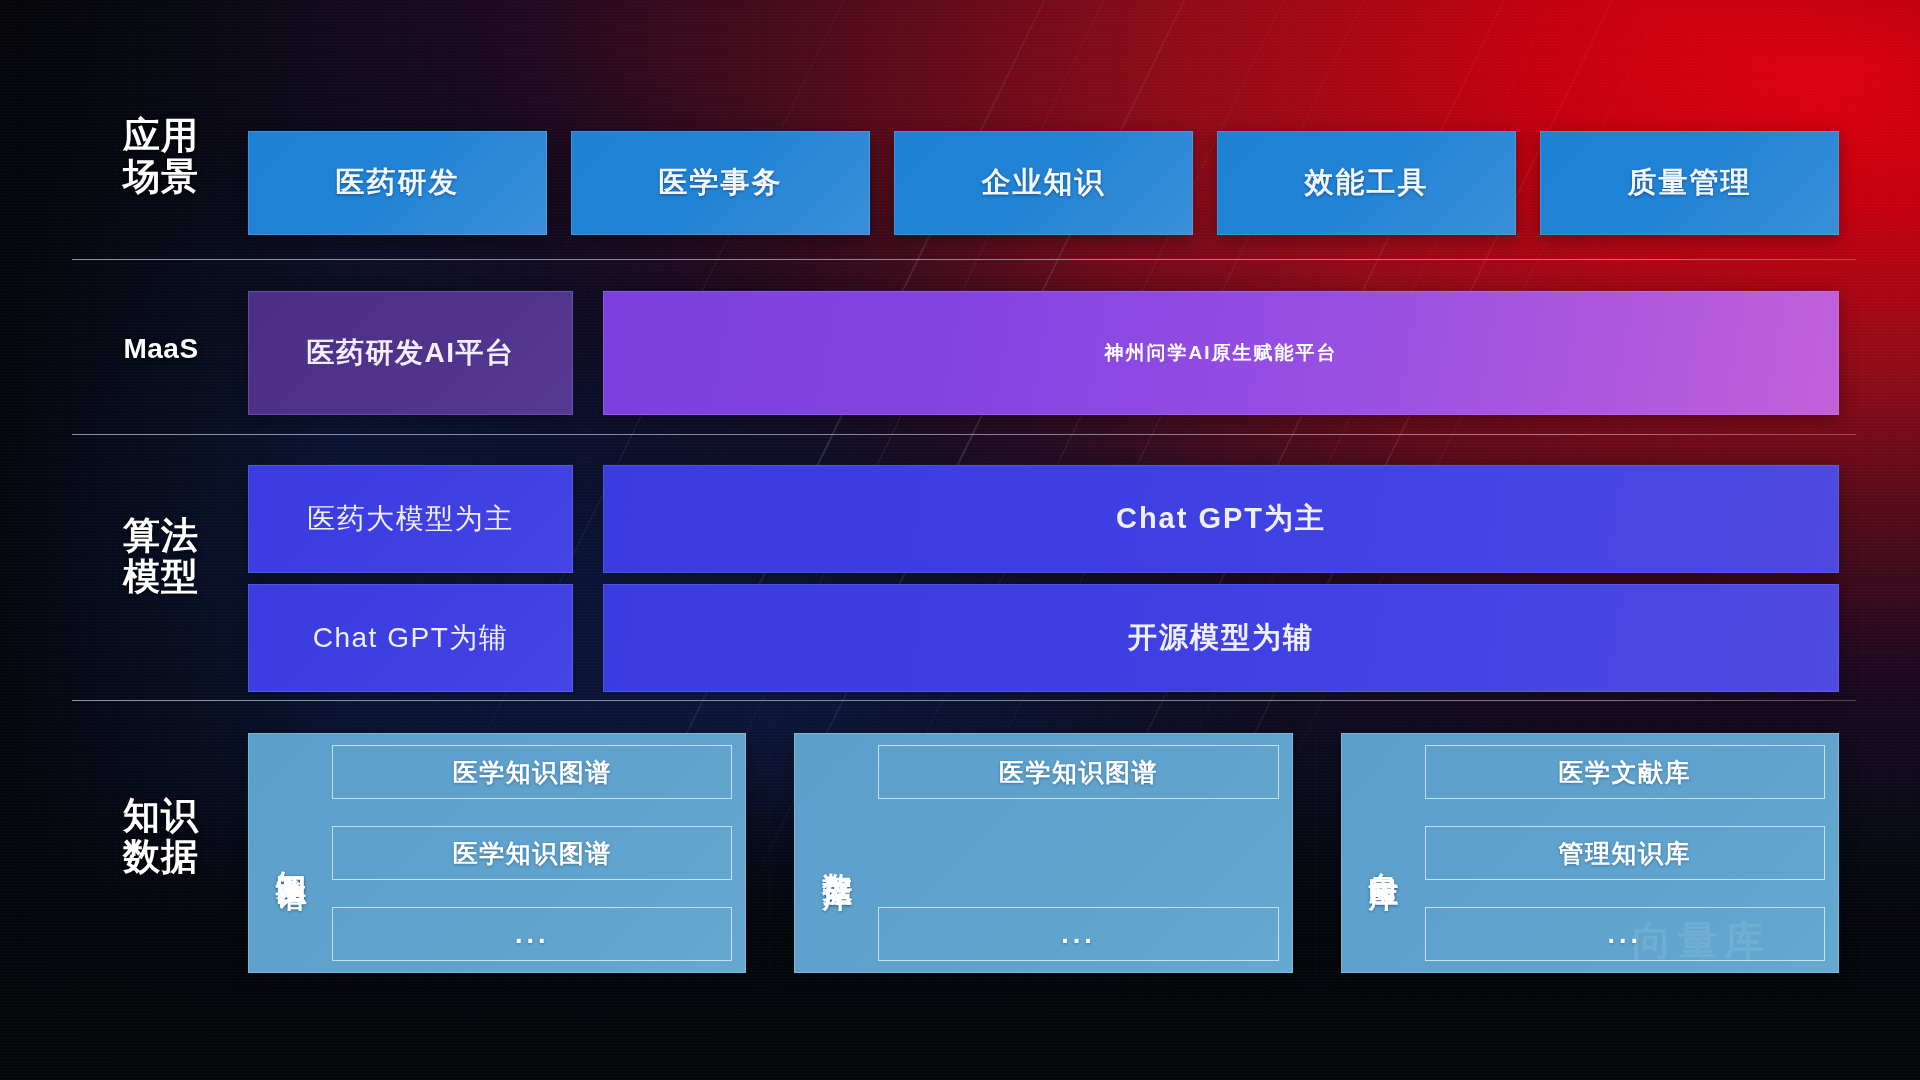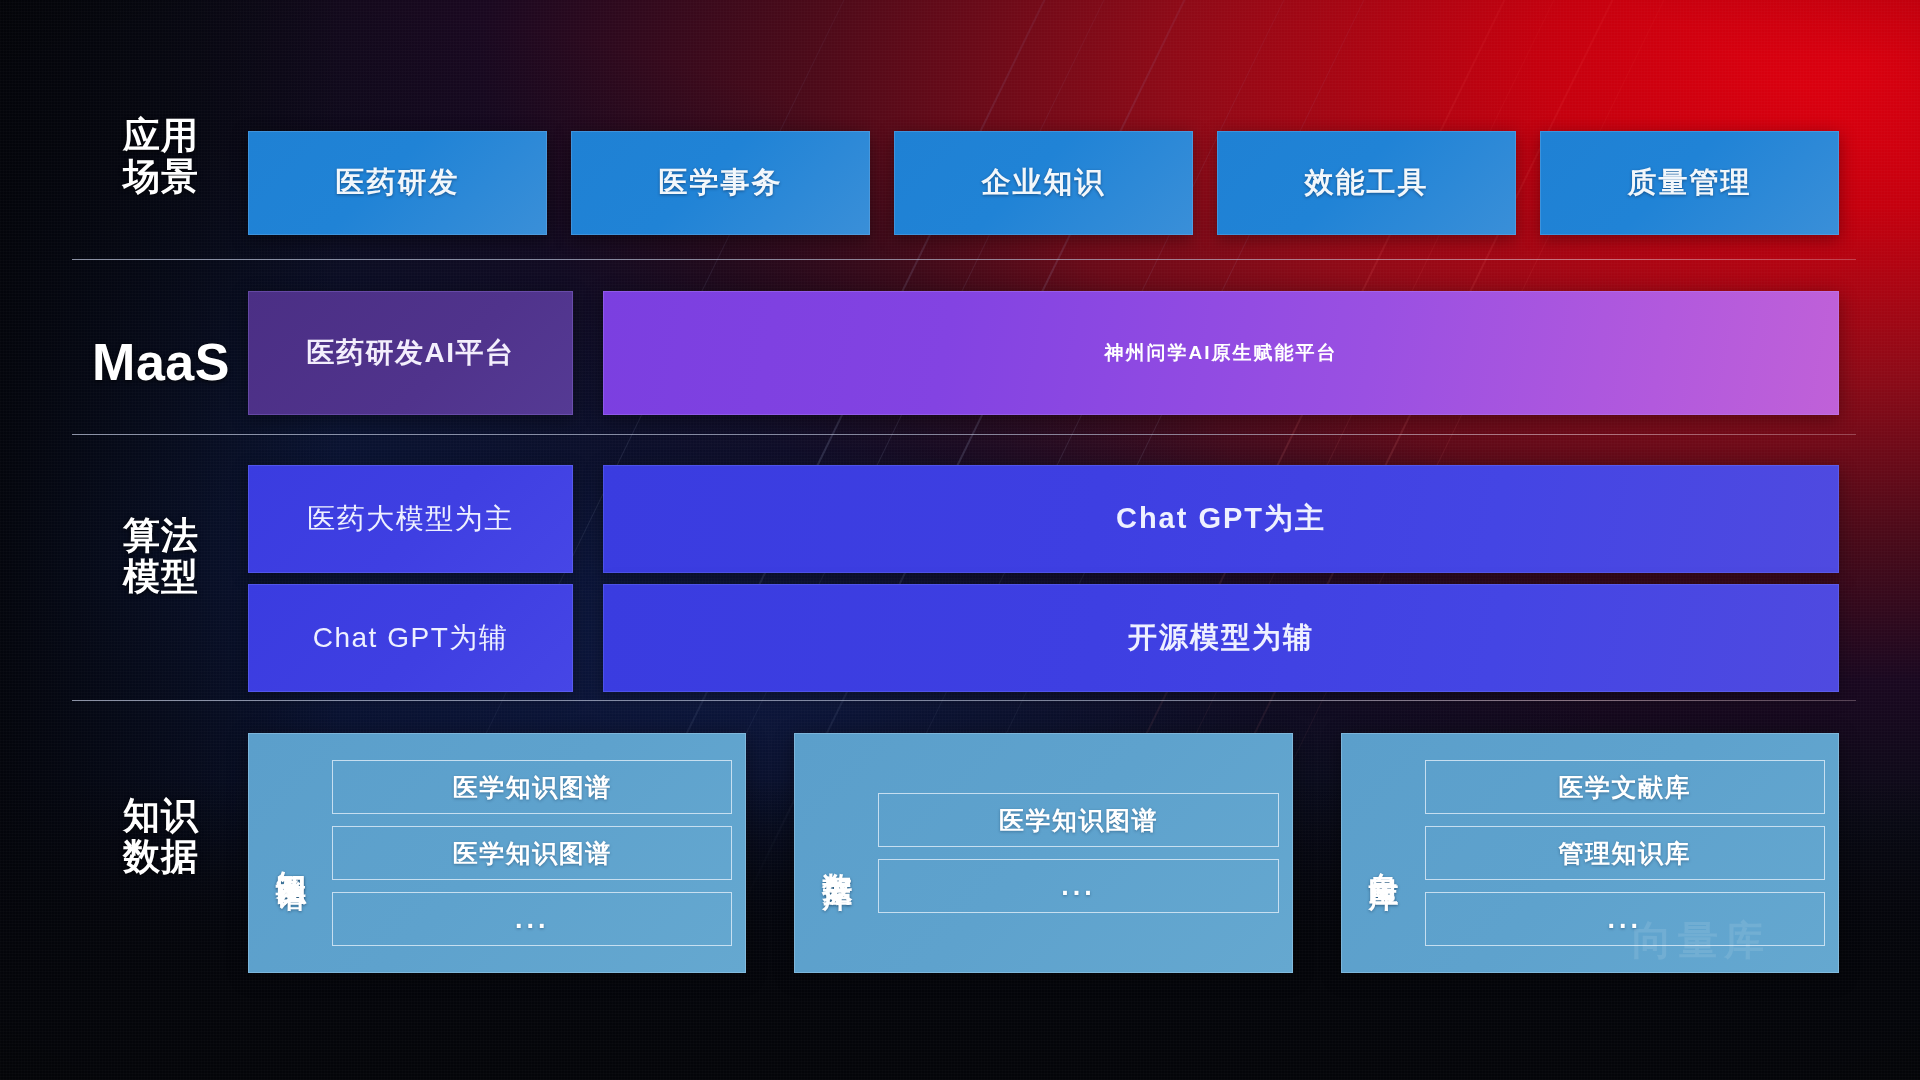--- a/index.html
+++ b/index.html
@@ -62,21 +62,21 @@
     position:absolute;left:72px;right:64px;height:1px;
     background:linear-gradient(to right, rgba(190,198,220,0.72) 0%, rgba(190,198,220,0.62) 62%, rgba(230,200,210,0.55) 85%, rgba(230,200,210,0.30) 100%);
   }
   .rowlabel{
     position:absolute;left:86px;width:150px;
     color:#fff;font-weight:700;letter-spacing:1px;
     text-align:center;line-height:1.12;
     text-shadow:0 1px 5px rgba(0,0,0,.8);
   }
   .rowlabel.cjk{font-size:37px;}
-  .rowlabel.latin{font-size:52px;letter-spacing:.5px;}
+  .rowlabel.latin{font-size:28px;letter-spacing:.5px;}
 
   
   .apps{position:absolute;left:248px;top:131px;width:1591px;height:104px;display:flex;gap:24px;}
   .app-box{
     flex:1;display:flex;align-items:center;justify-content:center;
     background:linear-gradient(135deg,#1f81d4 0%,#2083d6 45%,#3a8fd8 100%);
     color:#f2f7fb;font-size:29px;font-weight:700;letter-spacing:2px;
     box-shadow:0 0 0 1px rgba(120,180,235,0.35) inset, 0 4px 16px rgba(0,0,0,.35);
     text-shadow:0 1px 3px rgba(0,20,50,.45);
   }
@@ -119,21 +119,21 @@
     flex:1;display:flex;align-items:stretch;padding:12px 14px 12px 10px;
     background:linear-gradient(135deg,#5b9fcb 0%,#5ea2cd 50%,#65a8d0 100%);
     box-shadow:0 0 0 1px rgba(175,215,240,0.40) inset, 0 4px 18px rgba(0,0,0,.35);
   }
   .know-label{
     width:66px;display:flex;align-items:center;justify-content:center;
     color:#ffffff;font-size:30px;font-weight:700;line-height:1.06;
     writing-mode:vertical-rl;text-orientation:upright;letter-spacing:3px;
     text-shadow:0 1px 3px rgba(0,30,60,.4);
   }
-  .know-items{flex:1;display:flex;flex-direction:column;justify-content:center;gap:12px;padding-left:8px;}
+  .know-items{flex:1;display:flex;flex-direction:column;justify-content:space-between;gap:12px;padding-left:8px;}
   .know-item{
     height:52px;display:flex;align-items:center;justify-content:center;
     border:1px solid rgba(228,240,250,0.78);
     color:#ffffff;font-size:25px;font-weight:700;letter-spacing:1.5px;
     text-shadow:0 1px 3px rgba(0,30,60,.35);
   }
   .know-item.dots{font-size:27px;letter-spacing:4px;}
   .watermark{
     position:absolute;right:150px;bottom:112px;
     font-size:40px;font-weight:700;letter-spacing:6px;

